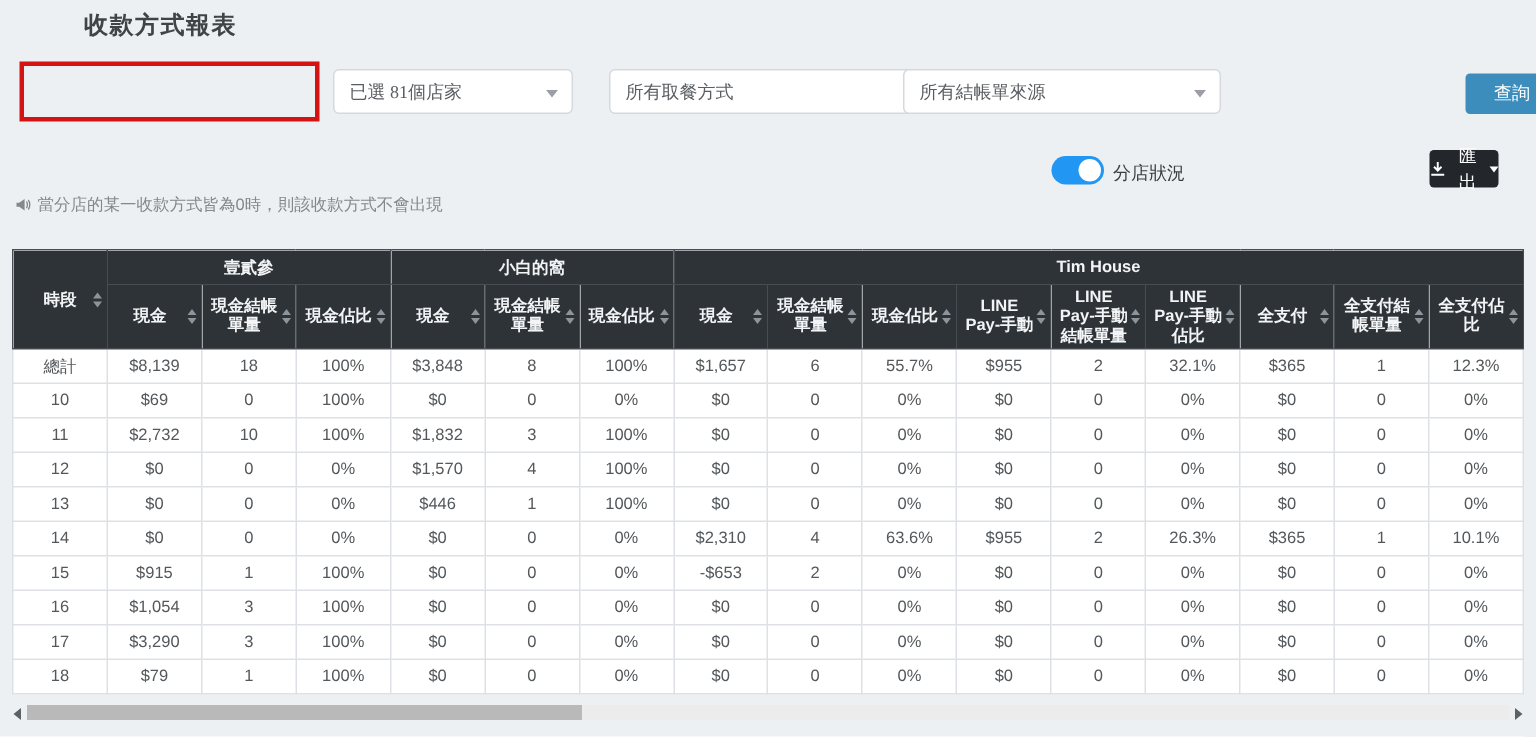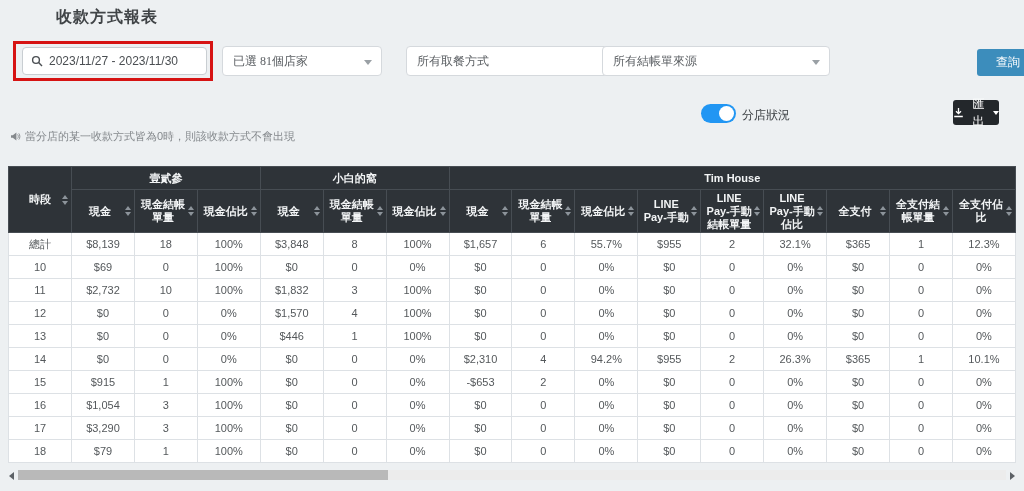--- a/index.html
+++ b/index.html
@@ -9,21 +9,21 @@
 
   .page-title { position:absolute; left:18px; top:7px; font-size:16px; font-weight:bold; color:#404447; letter-spacing:1px;padding-left:38px; }
 
   
   .red-annotation { position:absolute; left:13px; top:41px; width:200px; height:40px; border:3px solid var(--annotation,#d61313); z-index:5; pointer-events:none; }
   .date-input { position:absolute; left:22px; top:47px; width:185px; height:28px; background:#fff; border:1px solid #c9ced2; border-radius:4px; display:flex; align-items:center; gap:6px; padding:0 8px; font-size:12px; color:#4a4e52; }
   .sel { position:absolute; top:46px; height:30px; background:#fff; border:1px solid #d5d9dd; border-radius:4px; display:flex; align-items:center; padding:0 26px 0 10px; font-size:12px; color:#5a5e62; }
   .sel .caret { position:absolute; right:9px; top:13px; width:0; height:0; border-left:4px solid transparent; border-right:4px solid transparent; border-top:5px solid #9aa0a5; }
   .sel-store { left:222px; width:160px;font-family:Liberation Serif, serif; }
   .sel-pickup { left:406px; width:228px; }
-  .sel-source { left:602px; width:228px;text-align:right; }
+  .sel-source { left:602px; width:212px;text-align:right; }
   .query-btn { position:absolute; left:977px; top:49px; width:62px; height:27px; background:var(--primary,#3c8dbc); color:#ffffff; border:none; border-radius:3px; font-size:12px; font-family:inherit; cursor:pointer; }
 
   
   .tabs { position:absolute; left:10px; top:100px; display:flex; gap:9px; }
   .tab { height:25px; padding:0 15px; display:flex; align-items:center; background:#fff; border:1px solid #e1e4e7; border-radius:4px; font-size:12px; color:#66696c; cursor:pointer; }
   .tab.active { background:var(--accent,#2ba9e0); border-color:var(--accent,#2ba9e0); color:#fff; }
 
   
   .switch { position:absolute; left:701px; top:104px; width:35px; height:19px; border-radius:10px; background:var(--toggle,#2196f3); cursor:pointer; }
   .switch .knob { position:absolute; right:2px; top:2px; width:15px; height:15px; border-radius:50%; background:#fff; }
@@ -59,29 +59,20 @@
 </style>
 </head>
 <body>
 
 <div class="page">
 
   <div class="page-title">收款方式報表</div>
 
   <div class="red-annotation"></div>
 
-  <div class="date-input">
-    <span>
-      <svg width="12" height="12" viewBox="0 0 12 12">
-          <circle cx="5" cy="5" r="3.4" fill="none" stroke="#4a4e52" stroke-width="1.4"></circle>
-          <line x1="7.6" y1="7.6" x2="11" y2="11" stroke="#4a4e52" stroke-width="1.4"></line>
-        </svg>
-    </span>
-    <span>2023/11/27 - 2023/11/30</span>
-  </div>
 
   <div class="sel sel-store">
     <span>已選 81個店家</span>
     <i class="caret"></i>
   </div>
   <div class="sel sel-pickup">
     <span>所有取餐方式</span>
     <i class="caret"></i>
   </div>
   <div class="sel sel-source">
@@ -286,21 +277,21 @@
         <tr>
           <td class="rowlabel">14</td>
           <td>$0</td>
           <td>0</td>
           <td>0%</td>
           <td>$0</td>
           <td>0</td>
           <td>0%</td>
           <td>$2,310</td>
           <td>4</td>
-          <td>94.2%</td>
+          <td>63.6%</td>
           <td>$955</td>
           <td>2</td>
           <td>26.3%</td>
           <td>$365</td>
           <td>1</td>
           <td>10.1%</td>
         </tr>
         <tr>
           <td class="rowlabel">15</td>
           <td>$915</td>

